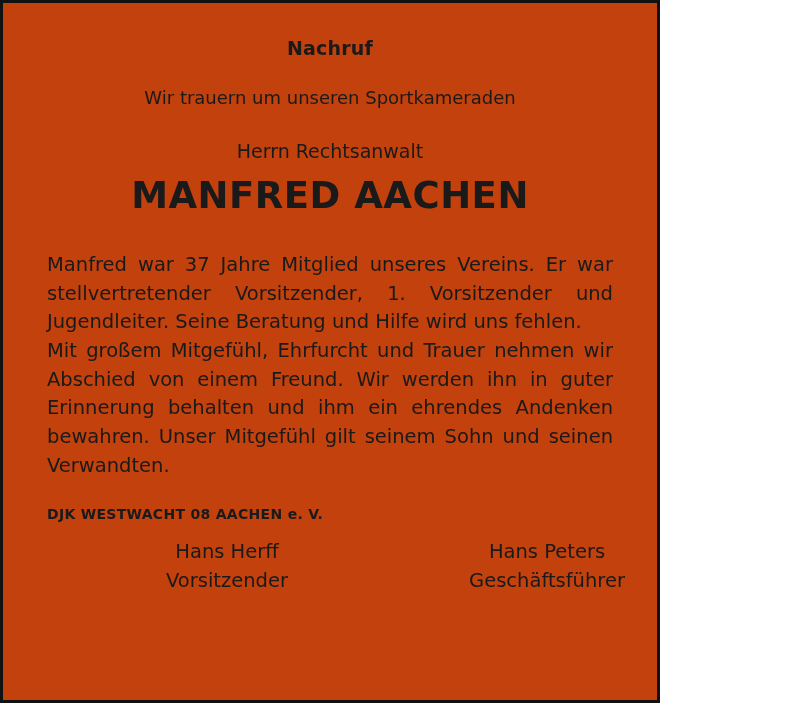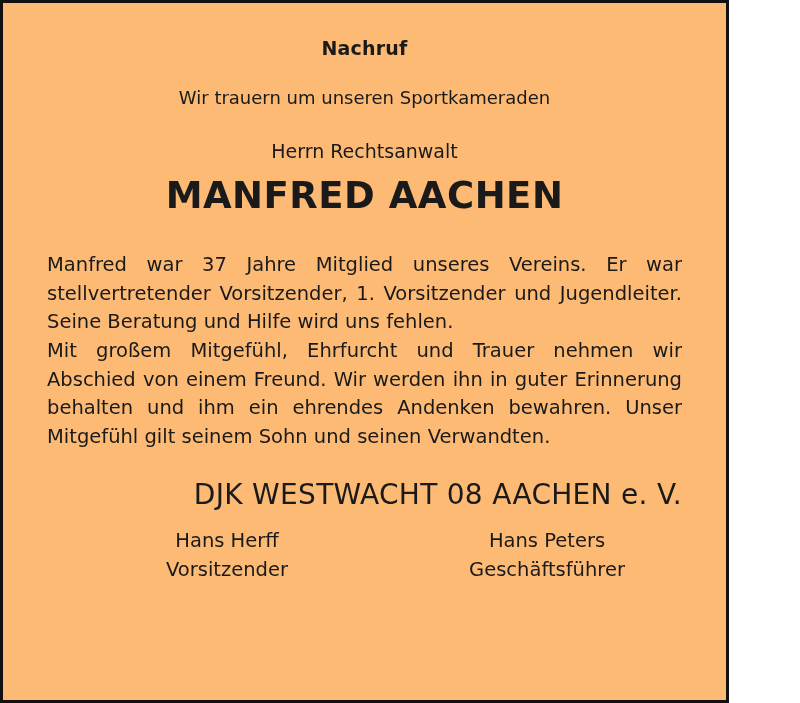--- a/index.html
+++ b/index.html
@@ -9,25 +9,25 @@
   }
   body {
     width: 800px;
     height: 703px;
     font-family: "DejaVu Sans", "Liberation Sans", sans-serif;
     color: #1a1a1a;
     overflow: hidden;
   }
   .notice {
     box-sizing: border-box;
-    width: 729px;
+    width: 660px;
     height: 703px;
     border: 3px solid #111111;
     padding: 34px 44px 20px 44px;
-    background: #fdba74;
+    background: #c2410c;
     display: block;
   }
   .heading {
     font-size: 19px;
     font-weight: bold;
     text-align: center;
     letter-spacing: 0.2px;
     margin: 0 0 28px 0;
   }
   .subline {
@@ -58,23 +58,23 @@
     margin: 0 0 0 0;
   }
   .para-intro {
     text-align: left;
     margin-bottom: 2px;
   }
   .para-last-line-left {
     text-align: justify;
   }
   .org {
-    font-size: 28px;
-    font-weight: normal;
-    text-align: right;
+    font-size: 14px;
+    font-weight: bold;
+    text-align: left;
     margin: 26px 0 18px 0;
     letter-spacing: 0.3px;
   }
   .signers {
     display: flex;
     justify-content: space-around;
     align-items: flex-start;
     padding: 0 30px;
     gap: 20px;
   }

